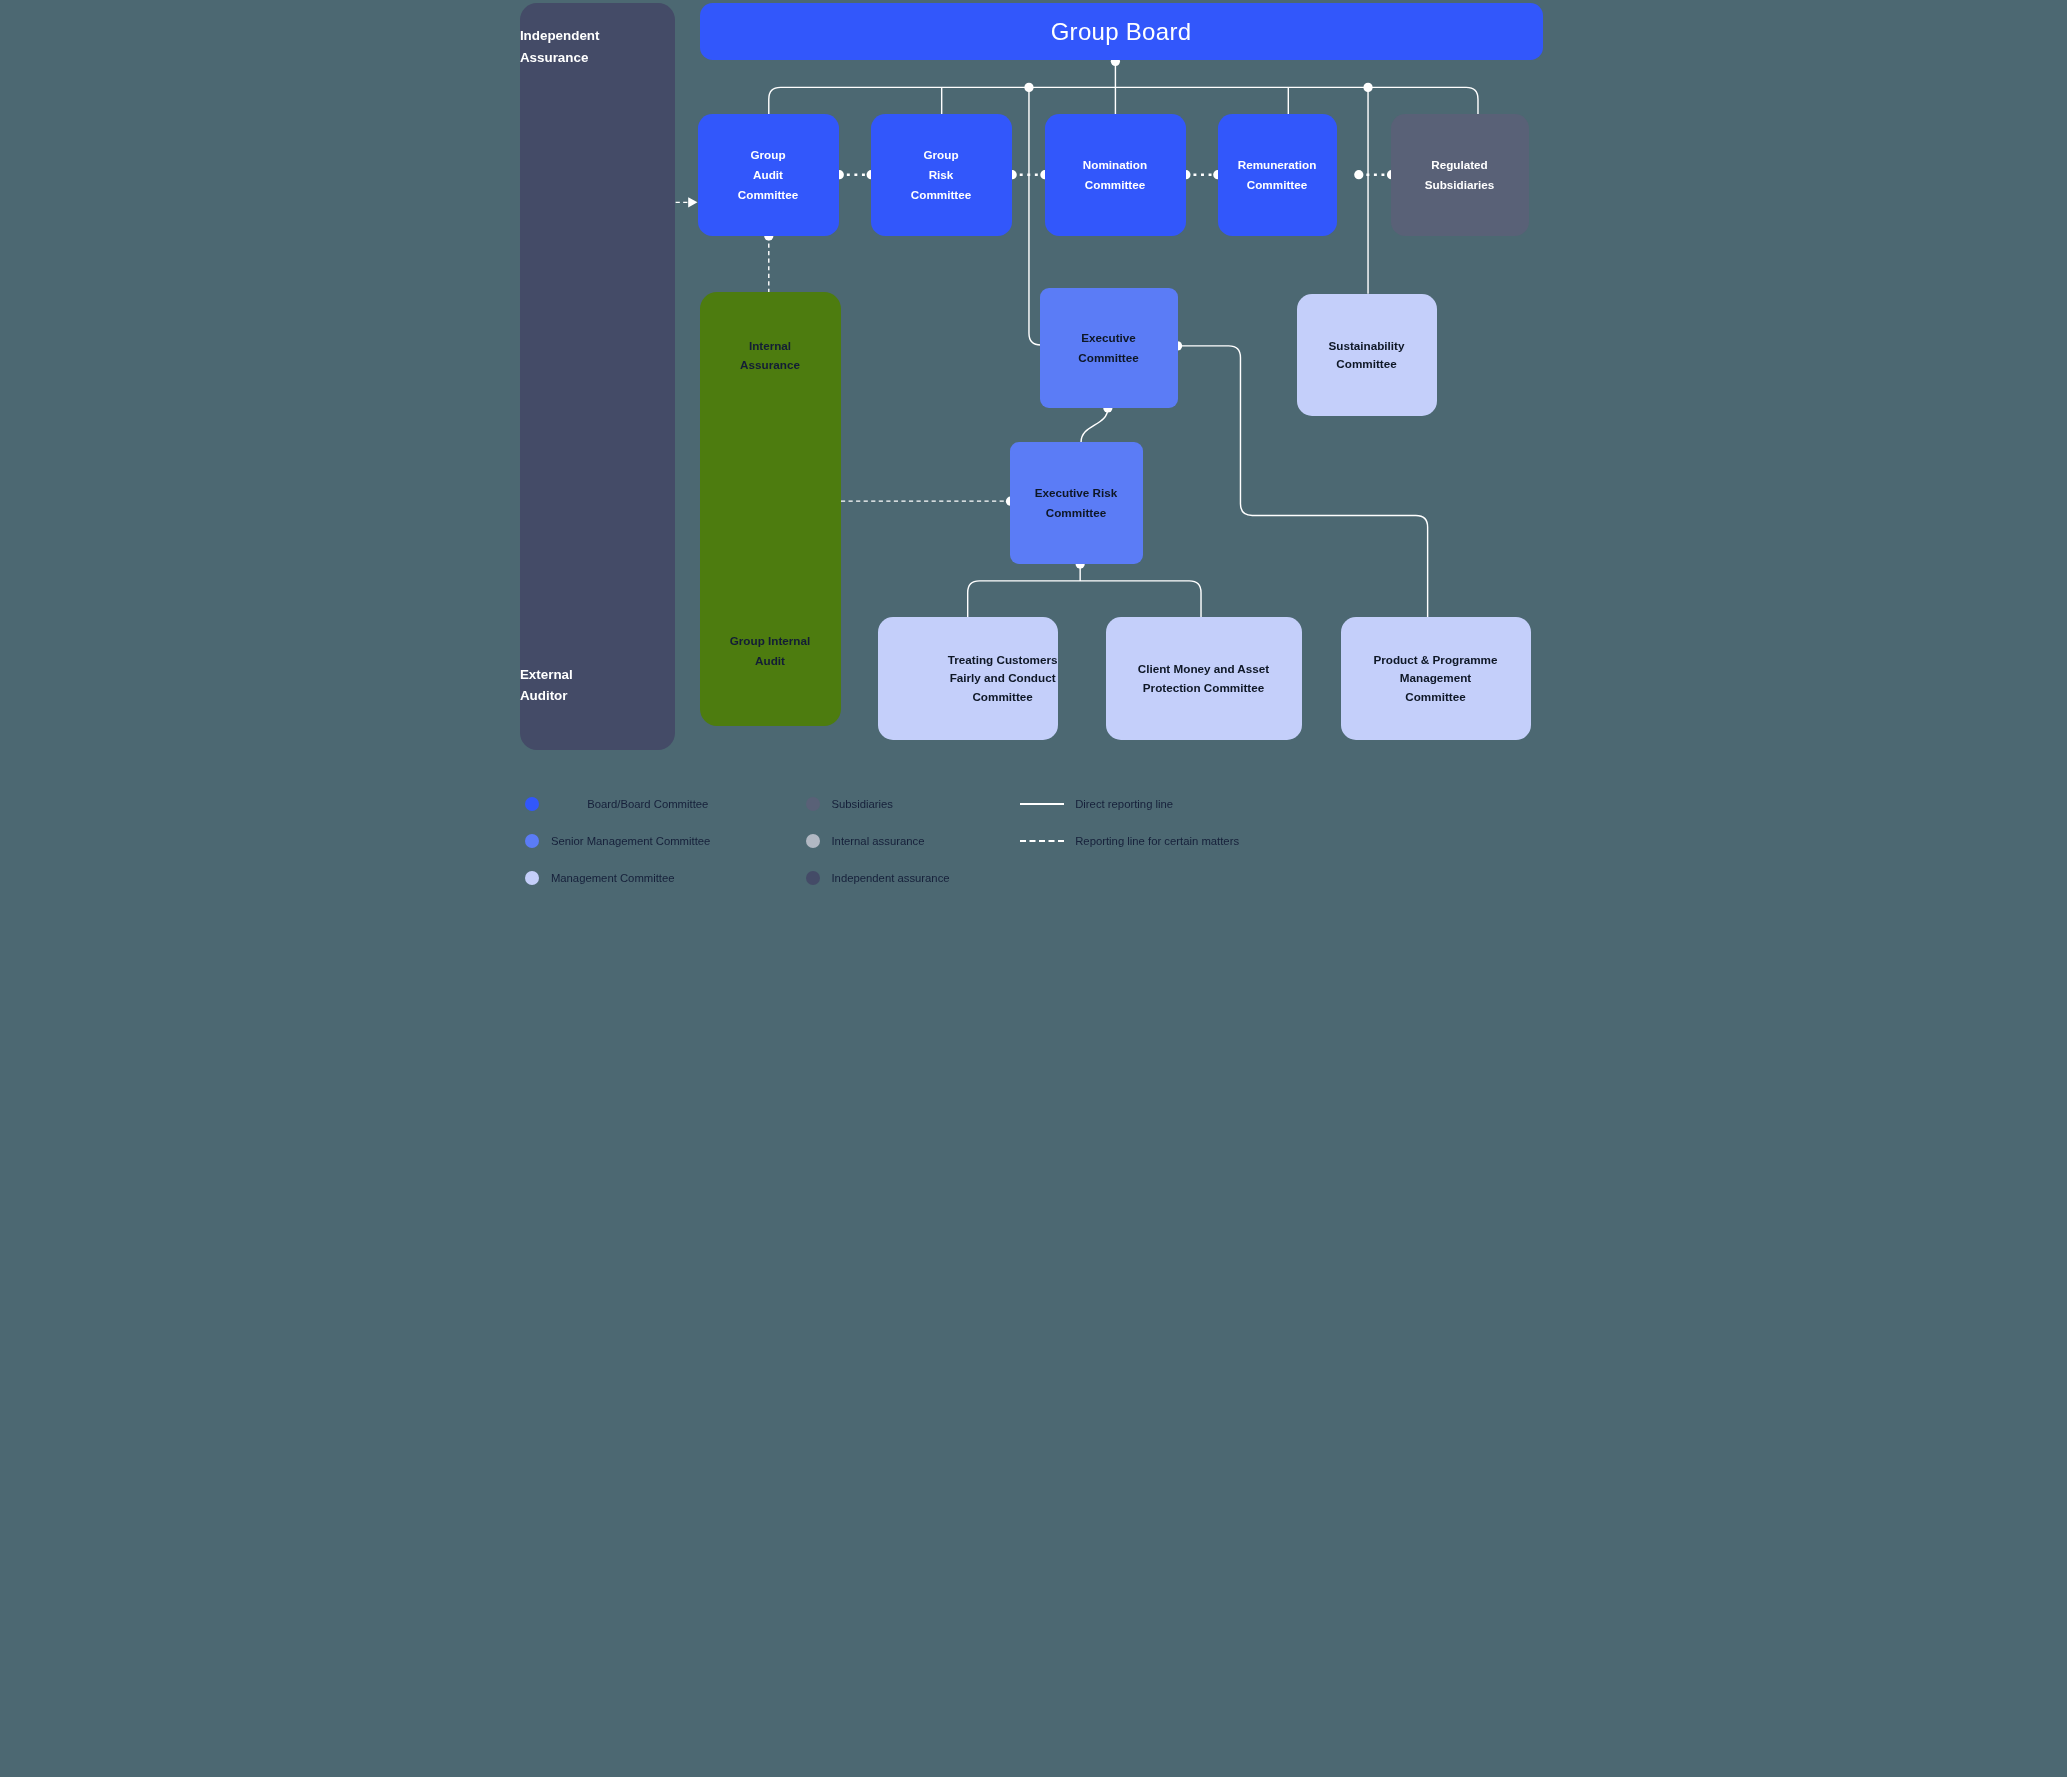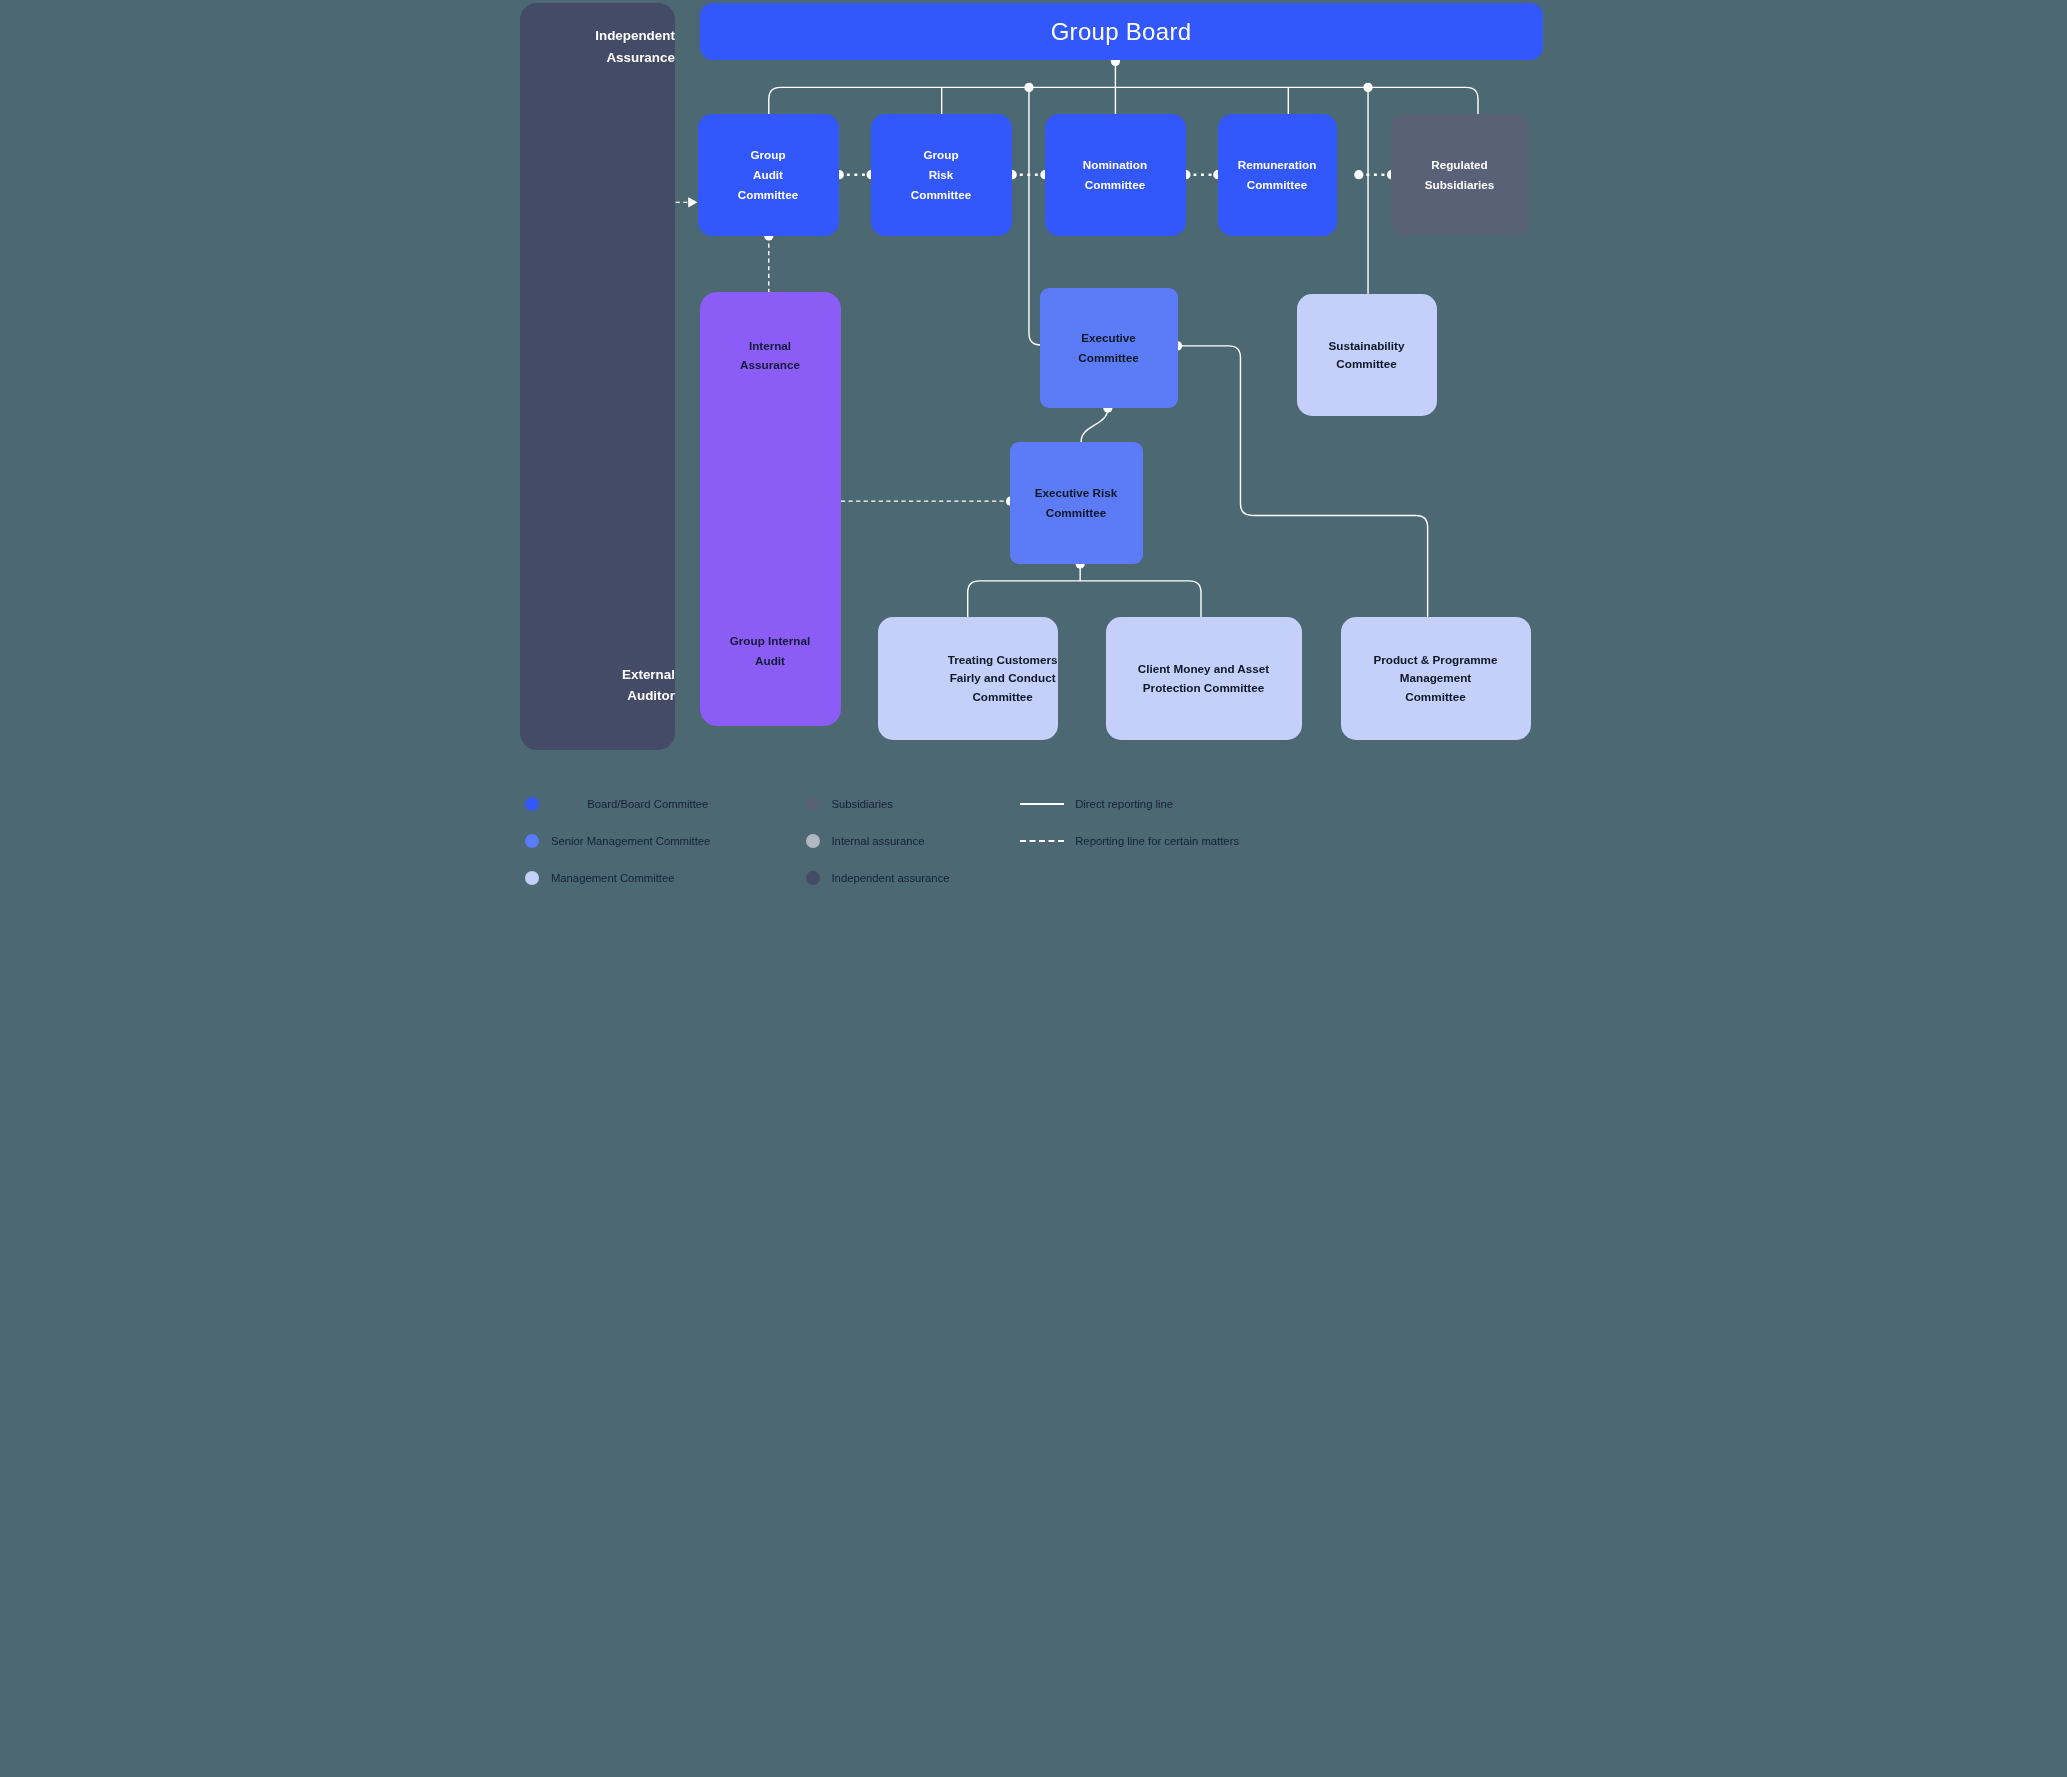--- a/index.html
+++ b/index.html
@@ -8,25 +8,25 @@
   svg.wires{position:absolute;left:0;top:0;z-index:1;}
   .node{position:absolute;z-index:2;display:flex;align-items:center;justify-content:center;
         text-align:center;white-space:pre-line;box-sizing:border-box;}
   .blue   {background:#3257FB;color:#FFFFFF;border-radius:14.3px;font-size:11.7px;font-weight:600;line-height:1.7;}
   .mblue  {background:#5B7CF6;color:#0E1726;border-radius:9px;font-size:11.7px;font-weight:600;line-height:1.7;}
   .peri   {background:#C4CFFA;color:#0E1726;border-radius:15px;font-size:11.7px;font-weight:600;line-height:1.55;}
   .slate  {background:#596177;color:#FFFFFF;border-radius:14.3px;font-size:11.7px;font-weight:600;line-height:1.7;}
   .banner{left:183px;top:3.4px;width:843px;height:57px;border-radius:12.6px;background:#3257FB;color:#fff;
           font-size:24px;font-weight:500;letter-spacing:0.3px;}
   .sidebar{left:3.4px;top:3.4px;width:155px;height:747px;border-radius:17px;background:#444B67;z-index:2;position:absolute;}
-  .sidebar .toplab,.sidebar .botlab{position:absolute;left:0;width:100%;text-align:right;color:#fff;
+  .sidebar .toplab,.sidebar .botlab{position:absolute;left:0;width:100%;text-align:left;color:#fff;
           font-size:13.4px;font-weight:600;line-height:1.6;white-space:pre-line;}
   .sidebar .toplab{top:22px;}
   .sidebar .botlab{bottom:44px;}
-  .ia{left:183px;top:292px;width:141px;height:434px;border-radius:17px;background:#8b5cf6;z-index:2;position:absolute;text-decoration:underline;}
+  .ia{left:183px;top:292px;width:141px;height:434px;border-radius:17px;background:#4d7c0f;z-index:2;position:absolute;text-decoration:underline;}
   .ia .toplab,.ia .botlab{position:absolute;left:0;width:100%;text-align:center;color:#131D36;
           font-size:11.7px;font-weight:600;line-height:1.65;white-space:pre-line;}
   .ia .toplab{top:44px;}
   .ia .botlab{bottom:56px;}
   
   .gac{left:181px;top:114px;width:141px;height:122px;}
   .grc{left:354px;top:114px;width:141px;height:122px;}
   .nc {left:528px;top:114px;width:141px;height:122px;}
   .rc {left:701px;top:114px;width:119px;height:122px;}
   .rs {left:874px;top:114px;width:138px;height:122px;}

